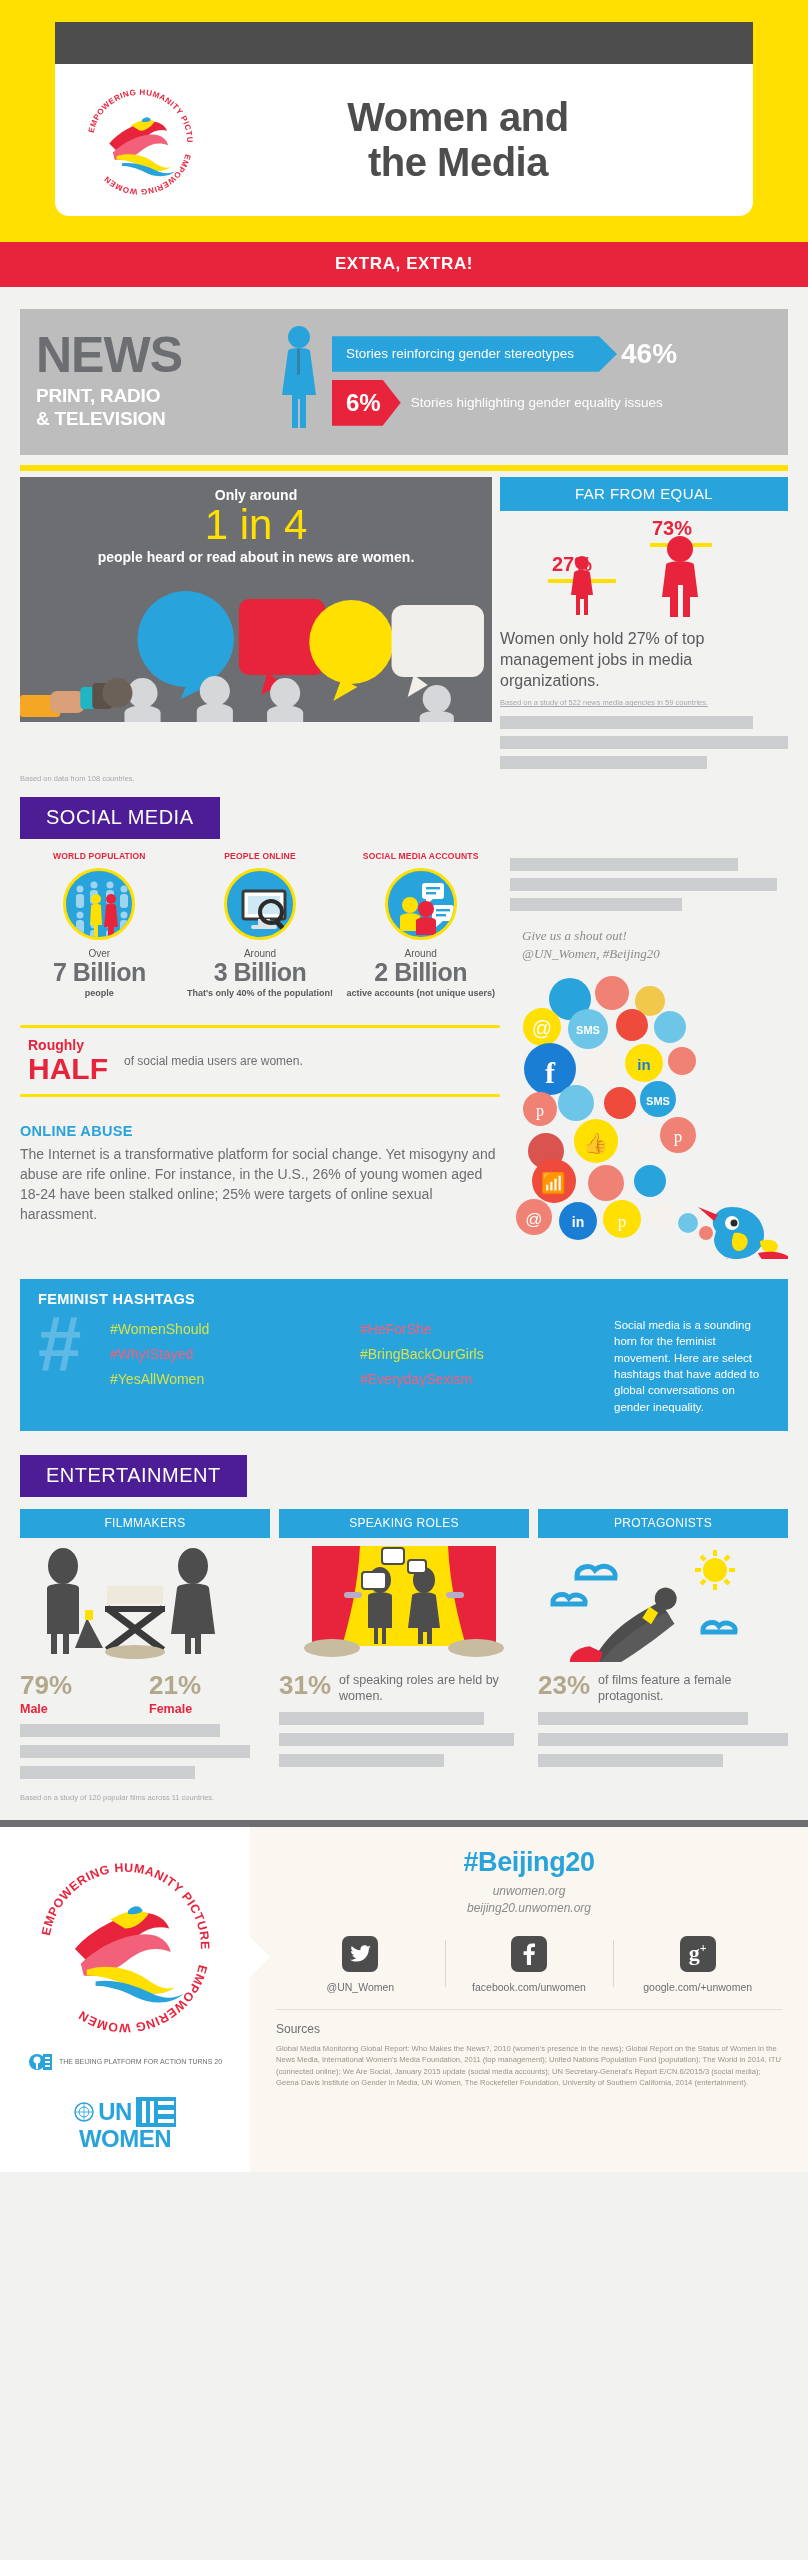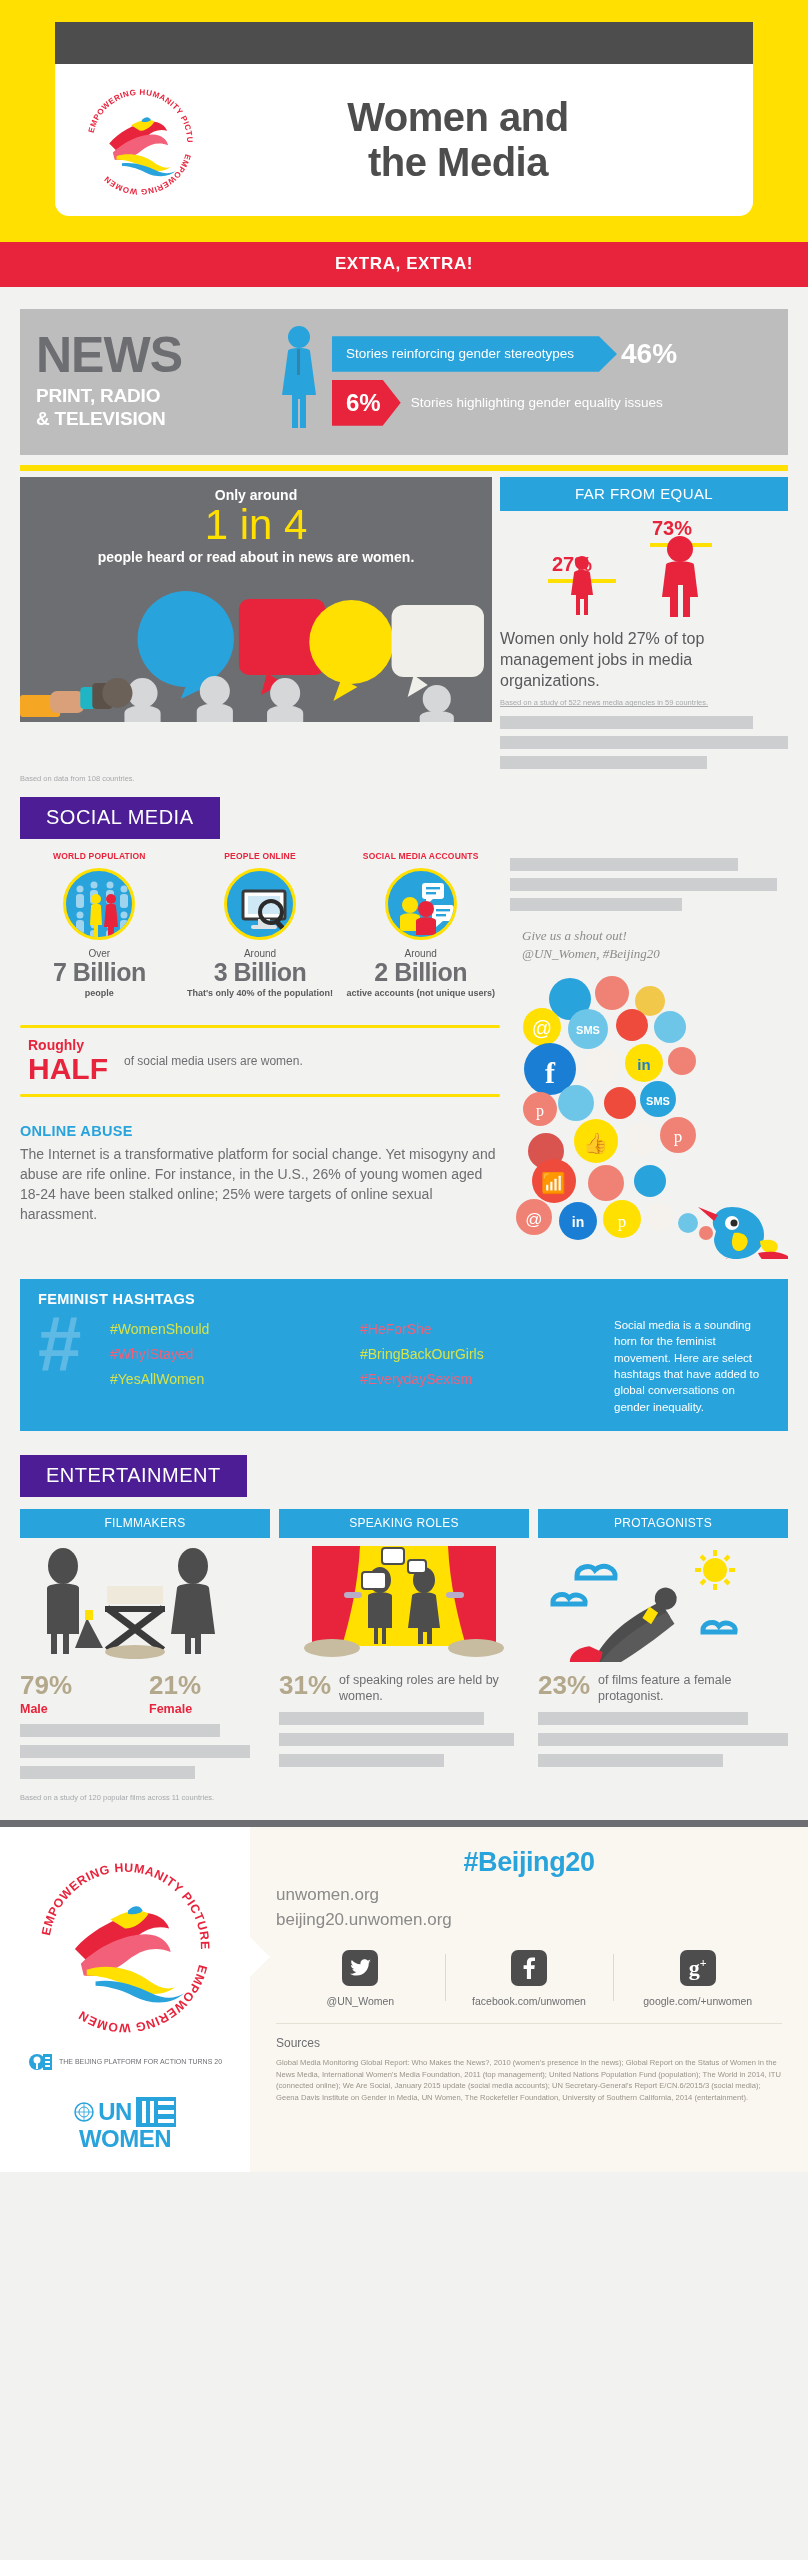--- a/index.html
+++ b/index.html
@@ -204,21 +204,21 @@
   .foot-left { flex: 0 0 250px; background: #ffffff; position: relative; padding: 22px 14px; }
   .foot-arrow {
     position: absolute; right: -20px; top: 110px;
     width: 0; height: 0;
     border-top: 20px solid transparent;
     border-bottom: 20px solid transparent;
     border-left: 20px solid #ffffff;
   }
   .foot-right { flex: 1; padding: 20px 26px 12px 26px; }
   .beijing { text-align: center; color: #29a3dc; font-size: 27px; font-weight: bold; letter-spacing: -0.4px; }
-  .urls { text-align: left; font-size: 17px; color: #8a8a8a; line-height: 1.45; margin-top: 5px; }
+  .urls { text-align: center; font-size: 12px; color: #8a8a8a; line-height: 1.45; margin-top: 5px; font-style: italic; }
   .socials { display: flex; margin-top: 18px; }
   .soc { flex: 1; text-align: center; position: relative; }
   .soc + .soc::before {
     content: ""; position: absolute; left: 0; top: 4px; bottom: 6px; width: 1px; background: #ddd9cf;
   }
   .soc-icon {
     width: 36px; height: 36px; border-radius: 7px; background: #4d4d4d;
     margin: 0 auto 9px auto; color: #fff; font-size: 22px;
     display: flex; align-items: center; justify-content: center;
     font-family: "Liberation Serif", serif; font-weight: bold;

